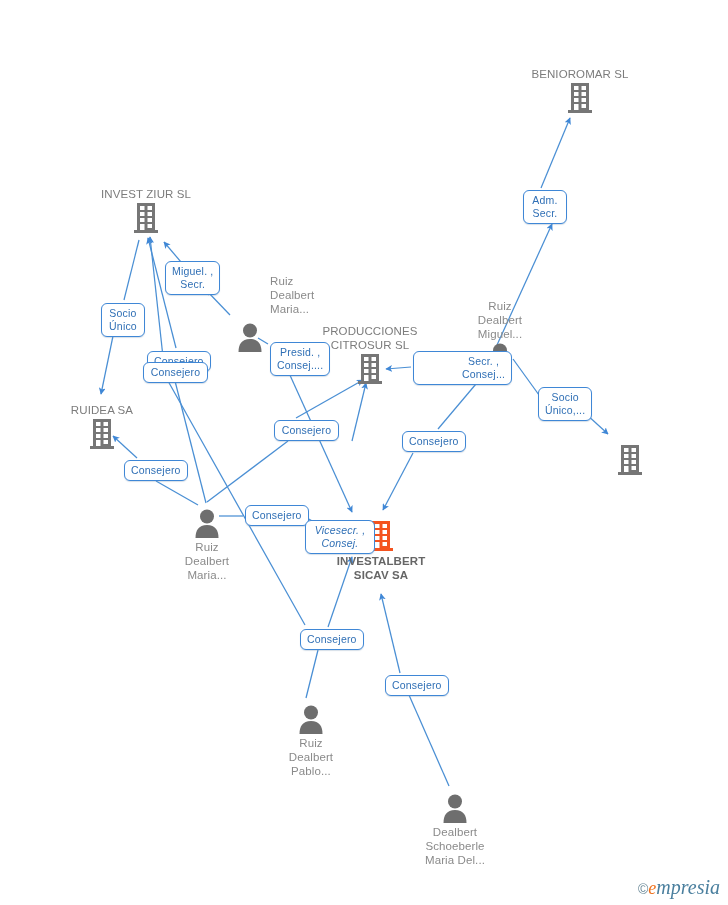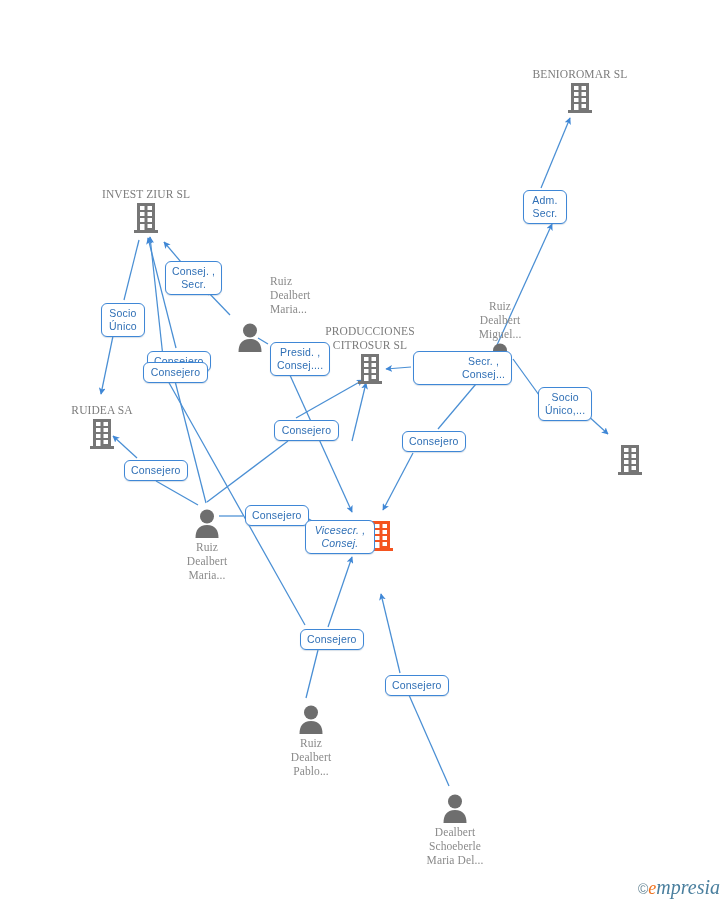--- a/index.html
+++ b/index.html
@@ -25,21 +25,20 @@
     height: 905px;
   }
   .node {
     position: absolute;
     text-align: center;
     color: #808080;
     font-size: 11.5px;
     line-height: 14px;
     letter-spacing: .1px;
     white-space: pre-line;
-    font-family: Liberation Serif, serif;
   }
   .node .icon {
     display: block;
     margin: 0 auto;
   }
   .node .nlabel {
     display: block;
     white-space: pre-line;
   }
   .node.company .nlabel { color: #7c7c7c; }
@@ -221,39 +220,40 @@
             <rect x="5" y="1" width="18" height="27" fill="#f4531f"></rect>
             <rect x="2" y="28" width="24" height="3" fill="#f4531f"></rect>
             <rect x="8" y="4" width="4.5" height="4" fill="#fff"></rect>
             <rect x="15.5" y="4" width="4.5" height="4" fill="#fff"></rect>
             <rect x="8" y="10" width="4.5" height="4" fill="#fff"></rect>
             <rect x="15.5" y="10" width="4.5" height="4" fill="#fff"></rect>
             <rect x="8" y="16" width="4.5" height="4" fill="#fff"></rect>
             <rect x="15.5" y="16" width="4.5" height="4" fill="#fff"></rect>
             <rect x="8" y="22" width="4.5" height="6" fill="#fff"></rect>
             <rect x="15.5" y="22" width="4.5" height="4" fill="#fff"></rect>
-          </svg></span></div>
+          </svg></span><span class="nlabel" style="margin-top: 2px;">INVESTALBERT
+SICAV SA</span></div>
       <div class="node person" style="width: 100px; left: 261px; top: 704px;"><span><svg class="icon" width="28" height="30" viewBox="0 0 28 30" xmlns="http://www.w3.org/2000/svg">
             <circle cx="14" cy="8.5" r="7" fill="#6e6e6e"></circle>
             <path d="M14 17 C5.5 17 2.5 22.5 2.5 30 L25.5 30 C25.5 22.5 22.5 17 14 17 Z" fill="#6e6e6e"></path>
           </svg></span><span class="nlabel" style="margin-top: 2px;">Ruiz
 Dealbert
 Pablo...</span></div>
       <div class="node person" style="width: 100px; left: 405px; top: 793px;"><span><svg class="icon" width="28" height="30" viewBox="0 0 28 30" xmlns="http://www.w3.org/2000/svg">
             <circle cx="14" cy="8.5" r="7" fill="#6e6e6e"></circle>
             <path d="M14 17 C5.5 17 2.5 22.5 2.5 30 L25.5 30 C25.5 22.5 22.5 17 14 17 Z" fill="#6e6e6e"></path>
           </svg></span><span class="nlabel" style="margin-top: 2px;">Dealbert
 Schoeberle
 Maria Del...</span></div>
     </div>
 
   <div id="label-layer">
       <div class="rel" style="left: 523px; top: 190px; min-width: 44px; min-height: 31px;">Adm.
 Secr.</div>
-      <div class="rel" style="left: 165px; top: 261px; min-width: 55px; min-height: 31px;">Consej. ,
+      <div class="rel" style="left: 165px; top: 261px; min-width: 55px; min-height: 31px;">Miguel. ,
 Secr.</div>
       <div class="rel" style="left: 101px; top: 303px; min-width: 44px; min-height: 31px;">Socio
 Único</div>
       <div class="rel" style="left: 270px; top: 342px; min-width: 60px; min-height: 31px;">Presid. ,
 Consej....</div>
       <div class="rel" style="left: 413px; top: 351px; min-width: 56px; min-height: 31px; padding-left: 48px;">Secr. ,
 Consej...</div>
       <div class="rel" style="left: 147px; top: 351px; min-width: 59px; min-height: 17px;">Consejero</div>
       <div class="rel" style="left: 143px; top: 362px; min-width: 65px; min-height: 19px;">Consejero</div>
       <div class="rel" style="left: 538px; top: 387px; min-width: 52px; min-height: 31px;">Socio

